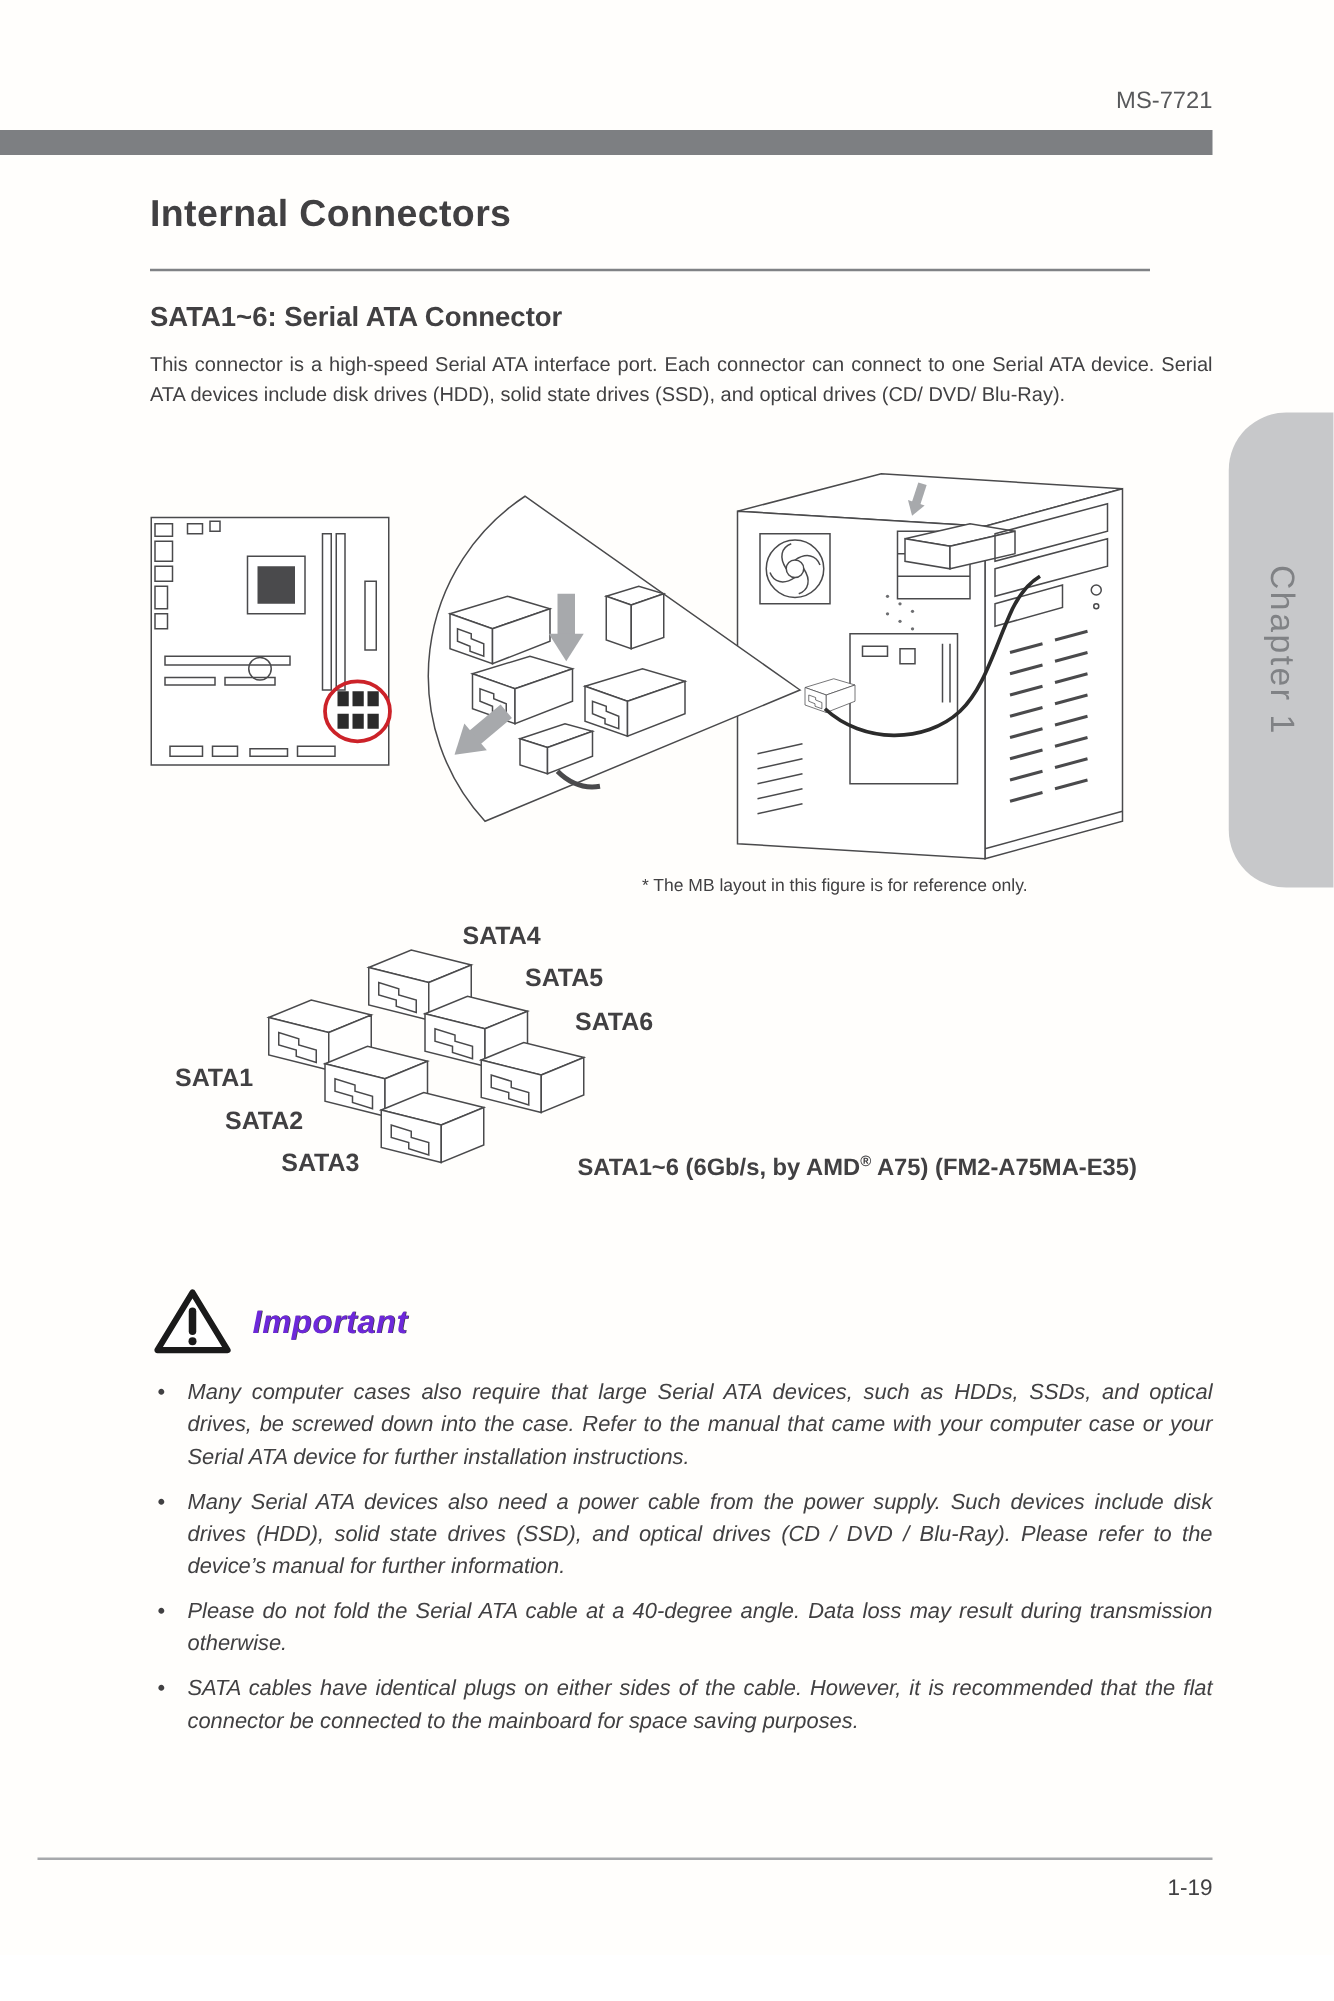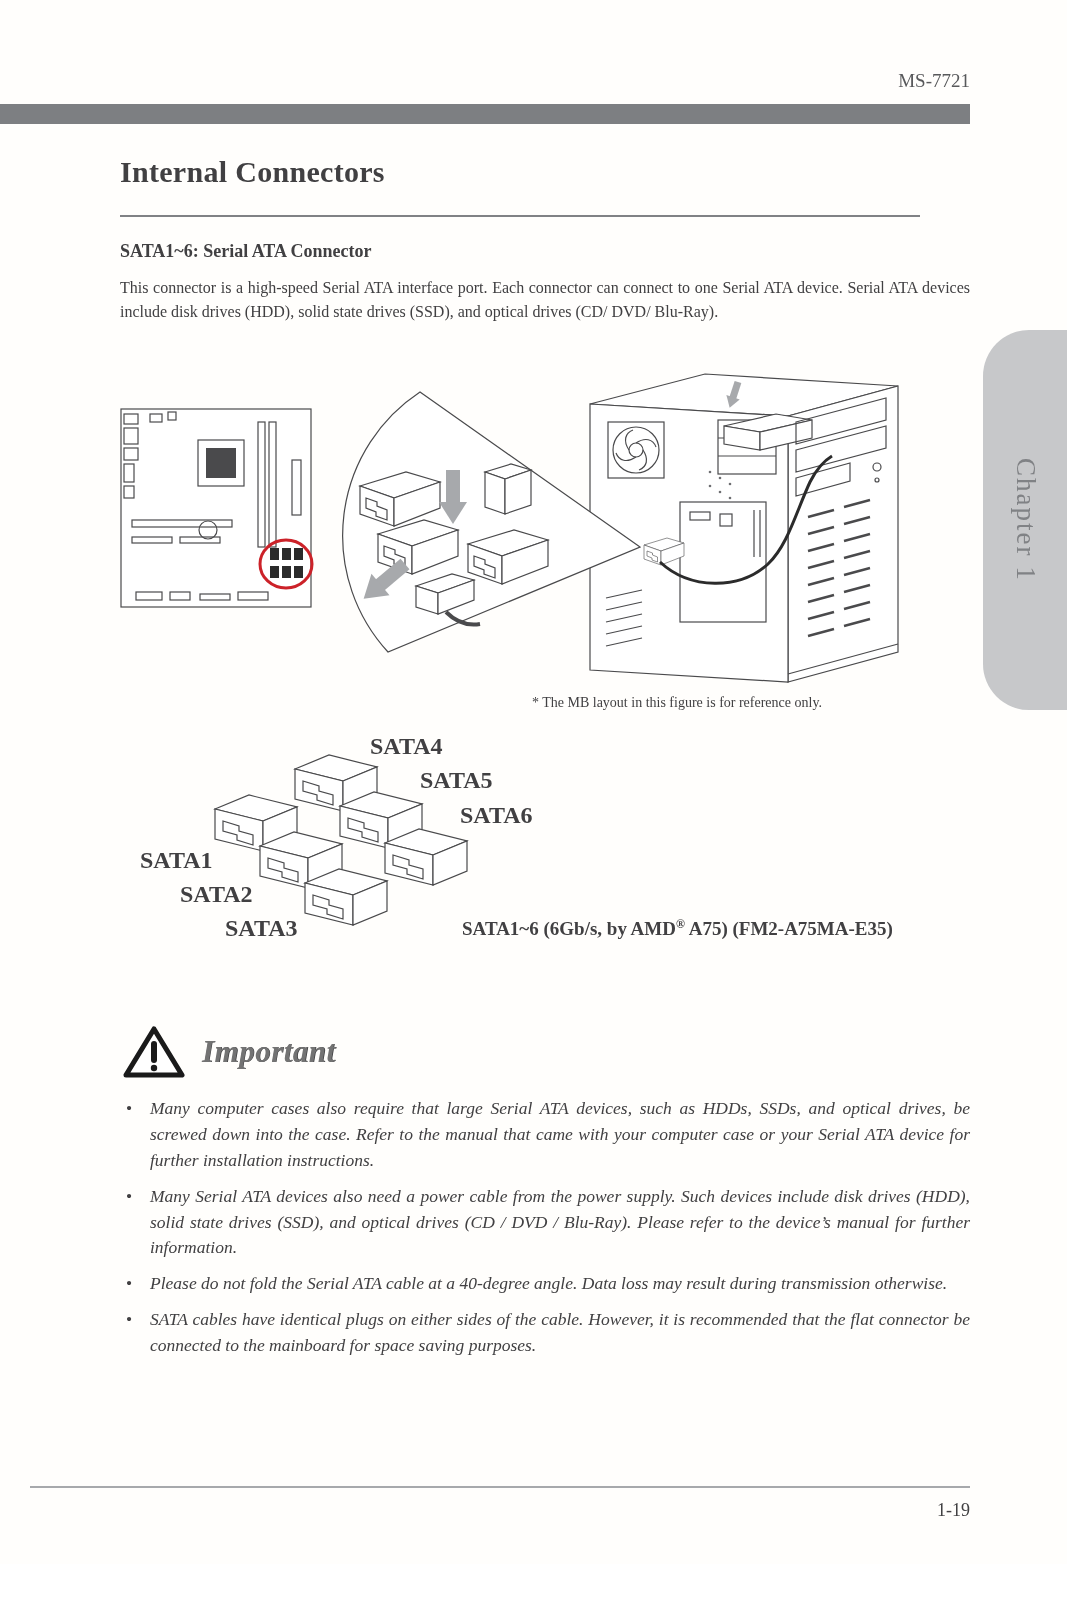--- a/index.html
+++ b/index.html
@@ -1,49 +1,49 @@
 <!DOCTYPE html>
 <html><head>
 <meta charset="utf-8">
 <style>
   * { box-sizing: border-box; margin: 0; padding: 0; }
   html,body { background:#ffffff; }
   body { font-family: "Liberation Sans", sans-serif; color:#414042; }
-  .page { position:relative; width:1067px; height:1564px; background:#fffefc; overflow:hidden;font-family:Liberation Serif, serif; }
+  .page { position:relative; width:1067px; height:1564px; background:#fffefc; overflow:hidden; }
 
   
   .doc-code { position:absolute; top:70px; right:97px; font-size:19px; color:#58595b; }
   .header-bar { position:absolute; top:104px; left:0; width:970px; height:20px; background:#7d7f82; }
 
   
   .chapter-tab { position:absolute; right:0; top:330px; width:84px; height:380px; background:#c7c8ca;
                  border-radius:46px 0 0 46px; display:flex; align-items:center; justify-content:center; }
   .chapter-text { writing-mode: vertical-rl; font-size:27px; color:#808285; letter-spacing:2px; }
 
   
   .content { position:absolute; left:120px; top:155px; width:850px; }
 
   h1.title { font-size:30px; font-weight:bold; color:#414042; padding-bottom:26px;
              border-bottom:2px solid #808285; width:800px; margin-bottom:24px; letter-spacing:0.3px; }
-  h2.section { font-size:18px; font-weight:bold; color:#414042; margin-bottom:14px; }
+  h2.section { font-size:22px; font-weight:bold; color:#414042; margin-bottom:14px; }
   p.intro { font-size:16px; line-height:1.5; text-align:justify; }
 
   .figure { position:relative; margin-top:28px; width:850px; height:335px; }
   .figure svg { display:block; }
 
   .caption { font-size:14px; color:#414042; text-align:right; padding-right:148px; margin-top:8px; }
 
   .diagram { position:relative; width:850px; height:265px; margin-top:14px; }
   .diagram svg { position:absolute; left:60px; top:10px; }
-  .sata-label { position:absolute; font-size:24px; font-weight:bold; color:#414042; white-space:nowrap; }
+  .sata-label { position:absolute; font-size:20px; font-weight:bold; color:#414042; white-space:nowrap; }
   .spec-line { position:absolute; left:310px; font-size:19px; font-weight:bold; color:#414042; white-space:nowrap;margin-left:32px; }
   .spec-line sup { font-size:12px; }
 
   .important-row { display:flex; align-items:center; gap:16px; margin-top:34px; margin-left:2px; }
-  .important-label { font-size:31px; font-weight:bold; font-style:italic; color:#737373;
+  .important-label { font-size:26px; font-weight:bold; font-style:italic; color:#6d28d9;
                      text-shadow:0.6px 0 0 #3c3c3e; letter-spacing:0.5px; }
 
   ul.bullets { list-style:none; margin-top:16px; }
   ul.bullets li { position:relative; padding-left:30px; font-size:17.5px; font-style:italic;
                   line-height:1.48; text-align:justify; margin-bottom:10px; }
   ul.bullets li::before { content:"•"; position:absolute; left:6px; top:0; font-style:normal; }
 
   .footer-line { position:absolute; top:1486px; left:30px; width:940px; border-top:2px solid #a7a9ac; }
   .page-number { position:absolute; top:1500px; right:97px; font-size:18px; color:#414042; }
 

